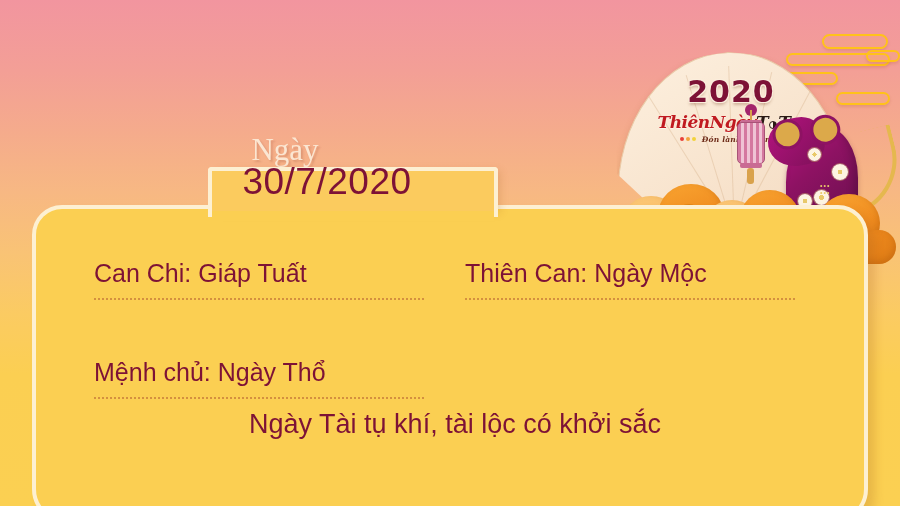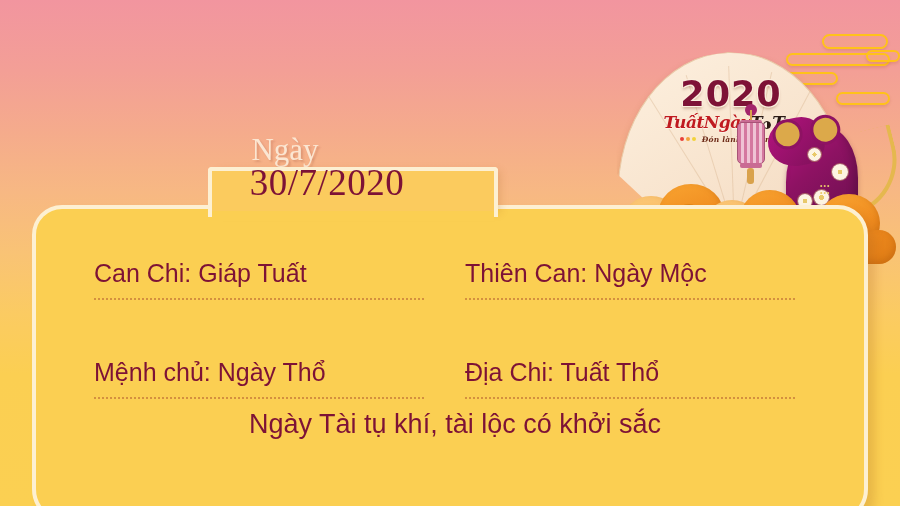--- a/index.html
+++ b/index.html
@@ -82,21 +82,21 @@
     transform-origin:bottom center;
   }
 
   #year {
     position:absolute;
     left:20px; top:52px;
     width:226px;
     text-align:center;
     font-family:"DejaVu Sans", sans-serif;
     font-weight:bold;
-    font-size:35px;
+    font-size:30px;
     letter-spacing:1px;
     color:#7d1236;
     text-shadow:
       -1px -1px 0 #fbeedd, 1px -1px 0 #fbeedd,
       -1px 1px 0 #fbeedd,  1px 1px 0 #fbeedd,
        0 3px 3px rgba(120,60,30,0.30);
   }
 
   #logo {
     position:absolute;
@@ -214,21 +214,21 @@
   }
   #notch-fill {
     position:absolute; left:176px; top:2px; width:282px; height:10px;
     background:#fbcf52;
   }
   #date {
     position:absolute;
     left:176px; top:-48px;
     width:230px;
     text-align:center;
-    font-family:Liberation Serif, serif;
+    font-family:Liberation Sans, sans-serif;
     font-size:37px;
     color:#7d1236;
     letter-spacing:0.5px;
   }
 
   
   #grid {
     position:absolute;
     left:58px; top:40px;
     width:722px;
@@ -282,21 +282,21 @@
       <div class="fan-rib" style="left:50%; top:10%; height:86%; transform:rotate(-30deg);"></div>
       <div class="fan-rib" style="left:50%; top:8%; height:88%; transform:rotate(-15deg);"></div>
       <div class="fan-rib" style="left:50%; top:7%; height:90%;"></div>
       <div class="fan-rib" style="left:50%; top:8%; height:88%; transform:rotate(15deg);"></div>
       <div class="fan-rib" style="left:50%; top:10%; height:86%; transform:rotate(30deg);"></div>
     </div>
 
     <div id="year">2020</div>
 
     <div id="logo">
-      <div class="brand"><span>Tuất</span><span>Ngày</span><span class="t">T</span><span class="yy"></span><span class="t">T</span><span class="dom">.com</span></div>
+      <div class="brand"><span>Thiên</span><span>Ngày</span><span class="t">T</span><span class="yy"></span><span class="t">T</span><span class="dom">.com</span></div>
       <div class="tagline"><span class="dot3"><i style="background:#e8403a"></i><i style="background:#f2a33c"></i><i style="background:#f2d23c"></i></span><span>Đón lành - Tránh dữ</span></div>
     </div>
 
     <div id="lantern">
       <div class="lant-knob"></div>
       <div class="lant-rod"></div>
       <div class="lant-cap" style="top:10px;"></div>
       <div class="lant-body"></div>
       <div class="lant-cap" style="top:53px;"></div>
       <div class="lant-tass"></div>
@@ -349,24 +349,20 @@
       <div class="cell">
         <div class="txt">Thiên Can: Ngày Mộc</div>
         <div class="rule"></div>
       </div>
 
       <div class="cell">
         <div class="txt">Mệnh chủ: Ngày Thổ</div>
         <div class="rule"></div>
       </div>
 
-      <div class="cell">
-        <div class="txt">Địa Chi: Tuất Thổ</div>
-        <div class="rule"></div>
-      </div>
 
     </div>
 
     <div id="summary">Ngày Tài tụ khí, tài lộc có khởi sắc</div>
 
   </div>
 
 </div>
 
 </body></html>

